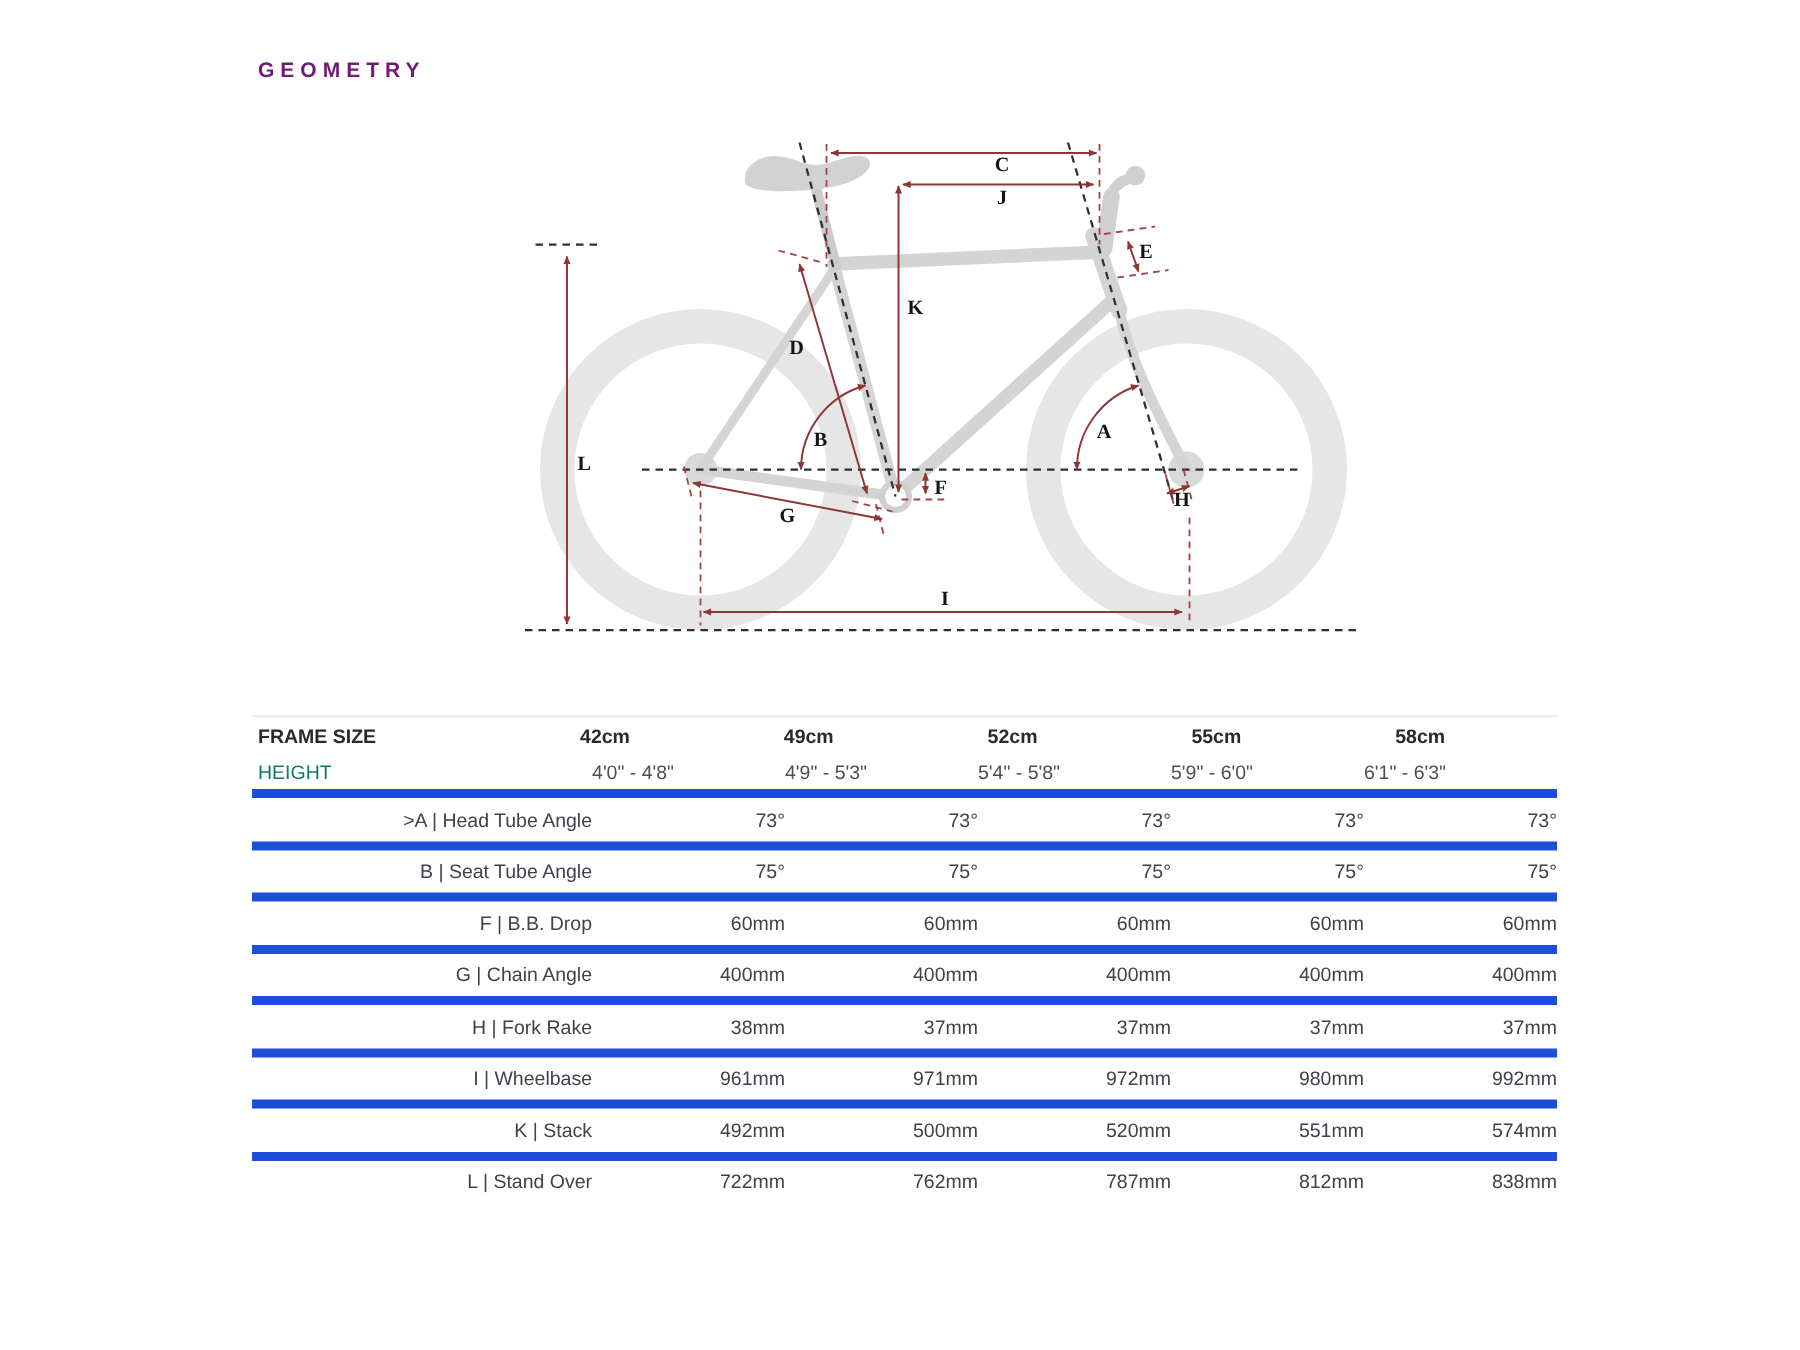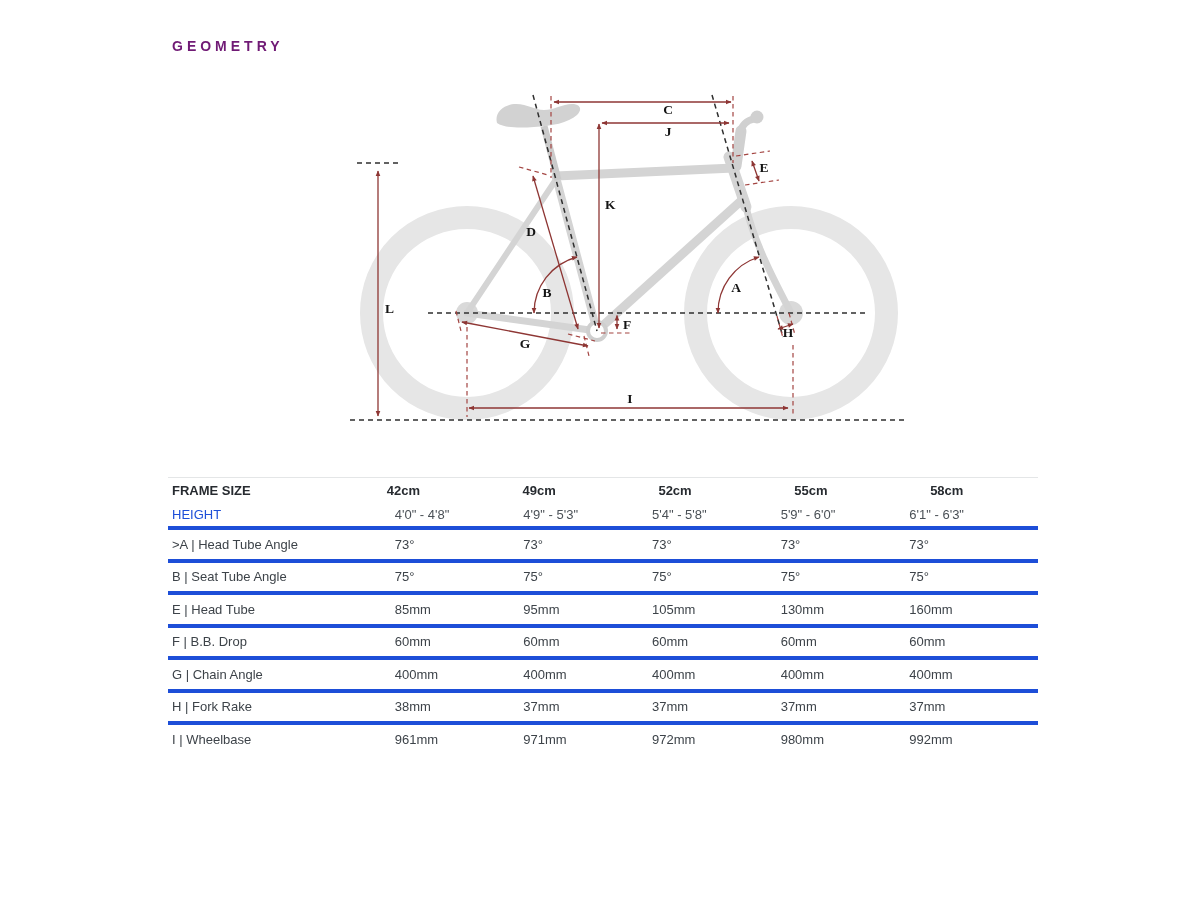--- a/index.html
+++ b/index.html
@@ -20,23 +20,23 @@
 
   .geo-table{
     position:absolute;left:168px;top:477px;width:870px;
     border-top:1px solid #e4e6e7;font-size:13px;color:#3d4349;
   }
   .t-row{display:flex;align-items:center;}
   .t-row .c0{width:225px;padding-left:4px;}
   .t-row .c{width:130px;}
   .hdr-row{height:24px;font-weight:bold;color:#272b30;gap:28px;}
   .height-row{height:24px;}
-  .height-row .c0{color:#1d4ed8;}
+  .height-row .c0{color:#0f766e;}
   .height-row .c{color:#4a5056;}
-  .data-row{height:28.5px;border-top:4px solid #1d4ed8;}
+  .data-row{height:28.5px;border-top:6px solid #1d4ed8;text-align:right;}
 </style>
 </head>
 <body>
 
 <div class="page-title">GEOMETRY</div>
 
 <svg class="diagram" width="1200" height="460" viewBox="0 0 1200 460">
   <defs>
     <marker id="arrow" viewBox="0 0 8 8" markerWidth="7" markerHeight="7" refX="6.2" refY="3" orient="auto-start-reverse" markerUnits="userSpaceOnUse">
       <path d="M0.4,0.3 L6.8,3 L0.4,5.7 Z" fill="#8e3634"></path>
@@ -150,28 +150,20 @@
   </div>
   <div class="t-row data-row">
     <div class="c0">B | Seat Tube Angle</div>
     <div class="c">75°</div>
     <div class="c">75°</div>
     <div class="c">75°</div>
     <div class="c">75°</div>
     <div class="c">75°</div>
   </div>
   <div class="t-row data-row">
-    <div class="c0">E | Head Tube</div>
-    <div class="c">85mm</div>
-    <div class="c">95mm</div>
-    <div class="c">105mm</div>
-    <div class="c">130mm</div>
-    <div class="c">160mm</div>
-  </div>
-  <div class="t-row data-row">
     <div class="c0">F | B.B. Drop</div>
     <div class="c">60mm</div>
     <div class="c">60mm</div>
     <div class="c">60mm</div>
     <div class="c">60mm</div>
     <div class="c">60mm</div>
   </div>
   <div class="t-row data-row">
     <div class="c0">G | Chain Angle</div>
     <div class="c">400mm</div>
@@ -189,13 +181,29 @@
     <div class="c">37mm</div>
   </div>
   <div class="t-row data-row">
     <div class="c0">I | Wheelbase</div>
     <div class="c">961mm</div>
     <div class="c">971mm</div>
     <div class="c">972mm</div>
     <div class="c">980mm</div>
     <div class="c">992mm</div>
   </div>
+  <div class="t-row data-row">
+    <div class="c0">K | Stack</div>
+    <div class="c">492mm</div>
+    <div class="c">500mm</div>
+    <div class="c">520mm</div>
+    <div class="c">551mm</div>
+    <div class="c">574mm</div>
+  </div>
+  <div class="t-row data-row">
+    <div class="c0">L | Stand Over</div>
+    <div class="c">722mm</div>
+    <div class="c">762mm</div>
+    <div class="c">787mm</div>
+    <div class="c">812mm</div>
+    <div class="c">838mm</div>
+  </div>
 </div>
 
 </body></html>

